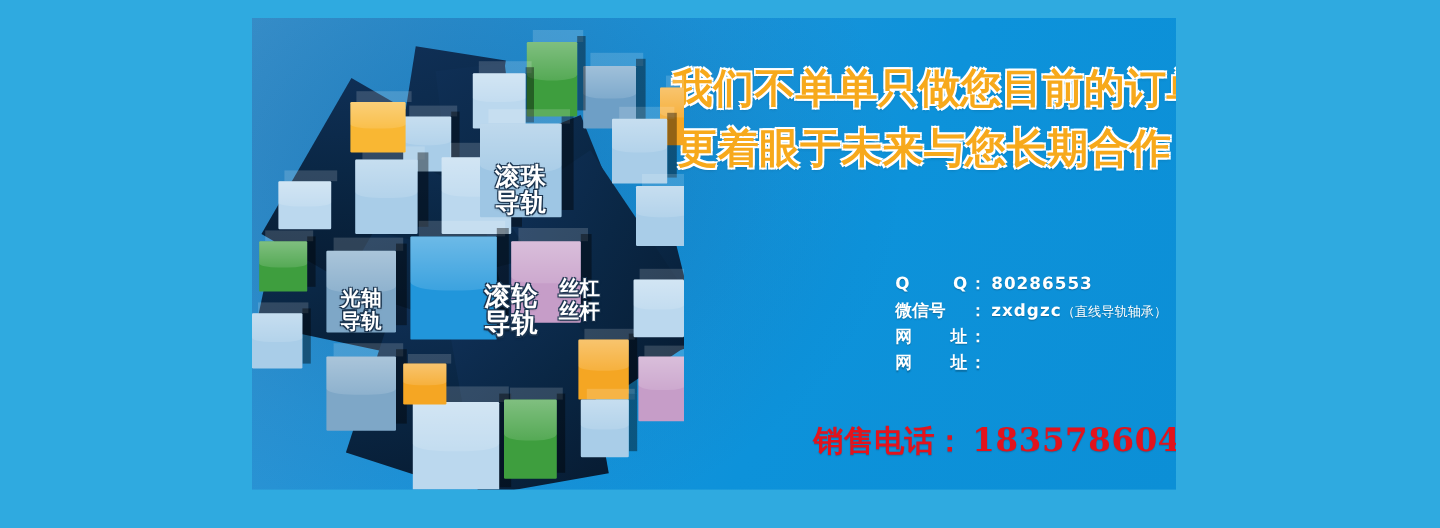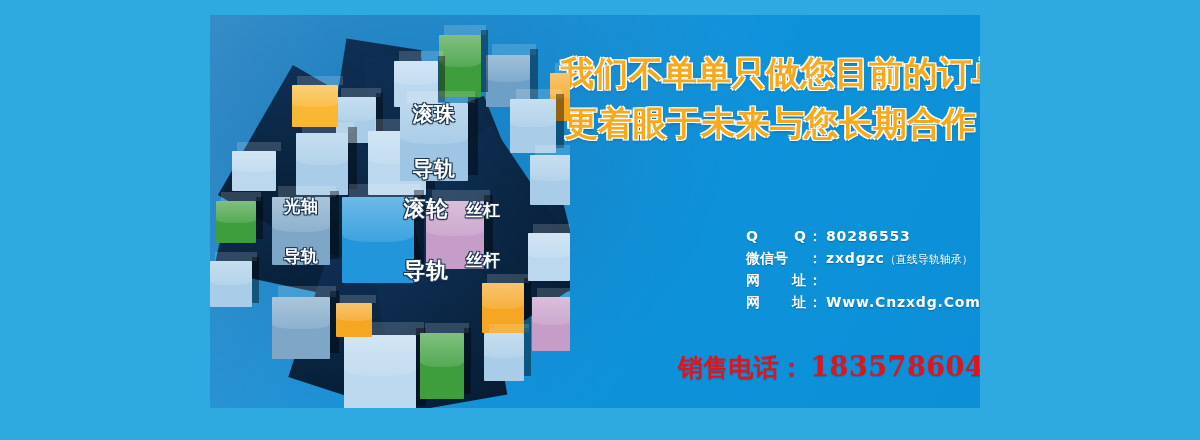--- a/index.html
+++ b/index.html
@@ -84,21 +84,21 @@
 
   
   .cube-label {
     position: absolute;
     left: 0; top: 0;
     width: 100%;
     height: 100%;
     display: flex;
     flex-direction: column;
     align-items: center;
-    justify-content: space-between;
+    justify-content: flex-end;
     line-height: 1.08;
     font-weight: bold;
     color: #FFFFFF;
     letter-spacing: 0.02em;
     text-shadow:
       -1px -1px 0 #1B3550, 1px -1px 0 #1B3550,
       -1px  1px 0 #1B3550, 1px  1px 0 #1B3550,
        0px  1px 2px rgba(0,0,0,0.55);
     z-index: 4;
     pointer-events: none;
@@ -348,21 +348,21 @@
       <div class="cube" style="left:190px;top:88px;width:68px;height:78px;z-index:6;">
         <div class="face-top" style="height:12px;top:-12px;left:7px;"></div>
         <div class="face-side" style="right:-10px;top:-6px;width:10px;height:78px;"></div>
         <div class="face-front" style="background:#9EC6E4;"></div>
         <div class="cube-label" style="font-size:21px;">
           <span>滚珠</span>
           <span>导轨</span>
         </div>
       </div>
 
-      <div class="cube" style="left:62px;top:182px;width:58px;height:68px;z-index:6;">
+      <div class="cube" style="left:62px;top:194px;width:58px;height:68px;z-index:6;">
         <div class="face-top" style="height:11px;top:-11px;left:6px;"></div>
         <div class="face-side" style="right:-9px;top:-6px;width:9px;height:68px;"></div>
         <div class="face-front" style="background:#7EA7C7;"></div>
         <div class="cube-label" style="font-size:17px;">
           <span>光轴</span>
           <span>导轨</span>
         </div>
       </div>
 
       <div class="cube" style="left:132px;top:182px;width:72px;height:86px;z-index:7;">
@@ -418,21 +418,20 @@
           </span>
           <span class="contact-sep">：</span>
         </div>
 
         <div class="contact-row">
           <span class="contact-key spread">
             <span>网</span>
             <span>址</span>
           </span>
           <span class="contact-sep">：</span>
-          <span class="contact-val">Www.Cnzxdg.Com</span>
         </div>
 
       </div>
 
       <div class="phone-line">
         <span class="phone-label">销售电话：</span>
         <span class="phone-number">18357860469</span>
       </div>
 
     </div>

